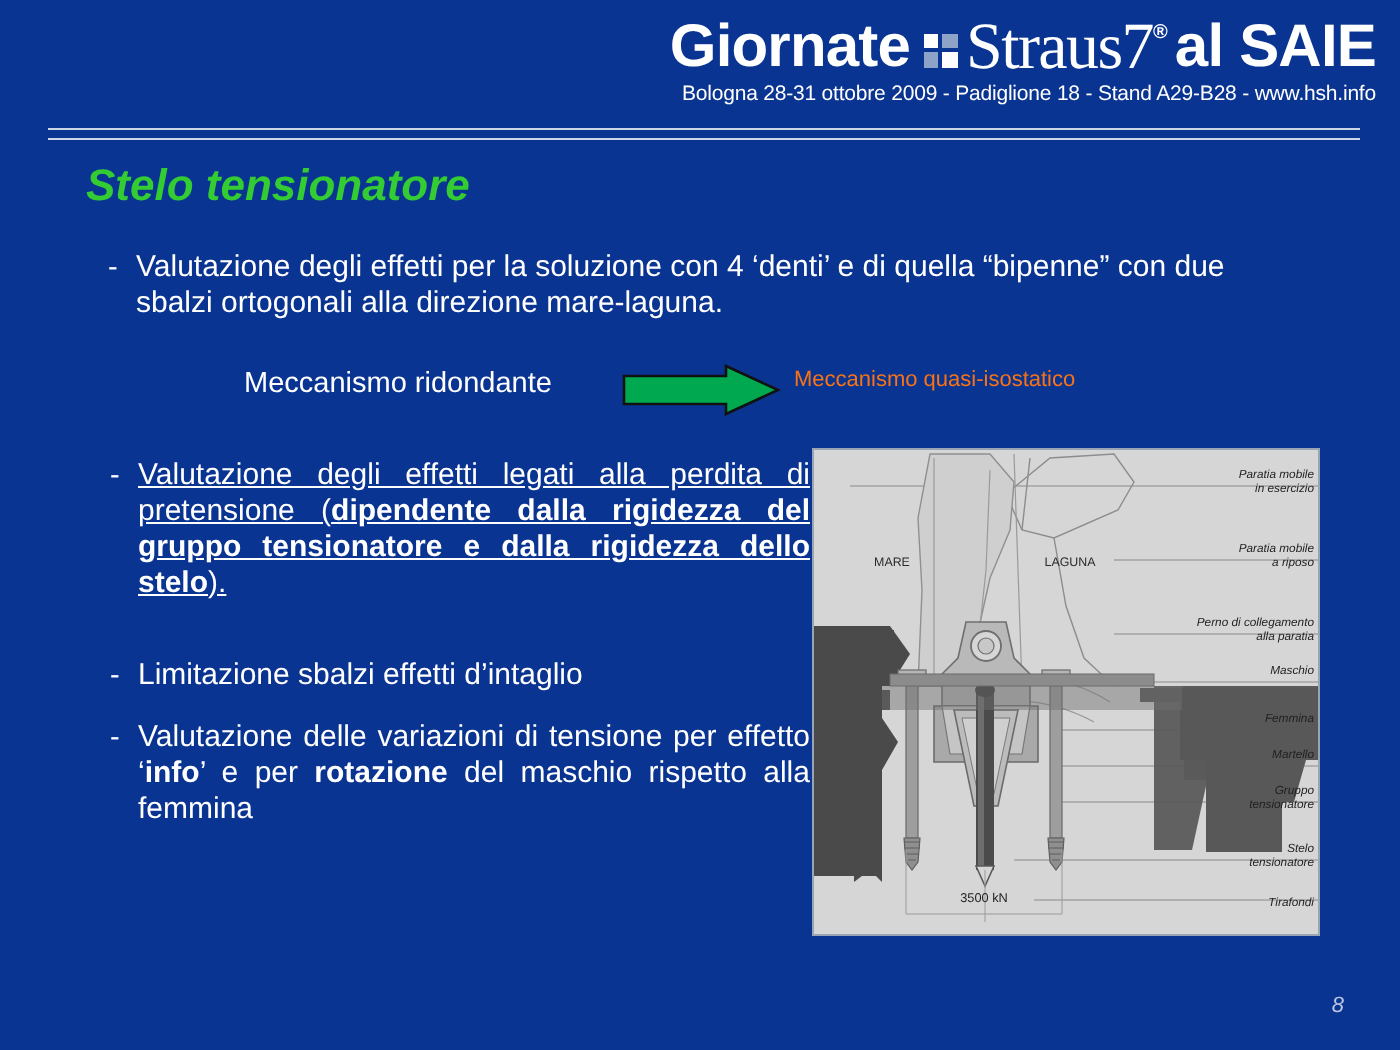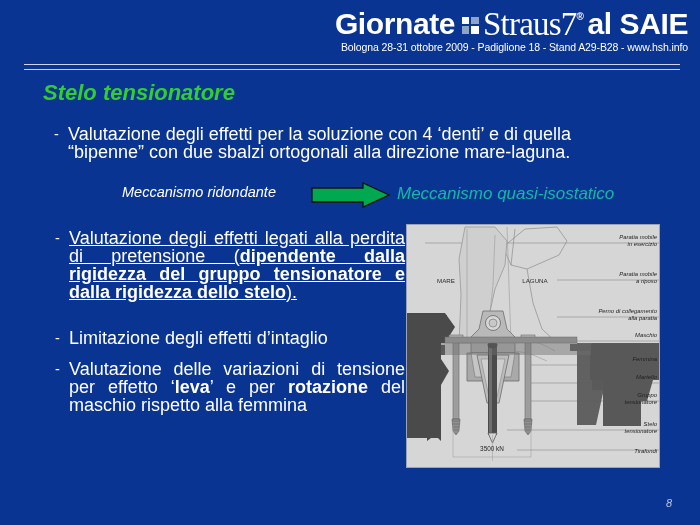--- a/index.html
+++ b/index.html
@@ -51,31 +51,31 @@
   .title{
     position:absolute;left:32px;top:80px;
     font-size:22px;font-weight:bold;font-style:italic;
     color:#33cc33;letter-spacing:0px;margin-left:11px;
   }
 
   
   .bullets{position:absolute;left:0;top:0;width:700px;height:525px;}
   .b-row{position:absolute;display:flex;color:#ffffff;}
   .dash{width:14px;flex:0 0 14px;font-size:14.5px;line-height:18px;}
-  .btxt{font-size:18px;line-height:18px;}
+  .btxt{font-size:15px;line-height:18px;}
 
   #bullet1{left:54px;top:125px;width:598px;}
   #bullet1 .btxt{width:584px;}
 
-  .mid{position:absolute;top:182px;left:0;width:700px;height:26px;font-style:italic;}
+  .mid{position:absolute;top:182px;left:0;width:700px;height:26px;}
   .mid-left{
     position:absolute;left:122px;top:2px;color:#ffffff;font-size:14.5px;
   }
   .mid-right{
-    position:absolute;left:397px;top:2px;color:#14b8a6;font-size:17px;
+    position:absolute;left:397px;top:2px;color:#f97316;font-size:11px;
   }
   .arrow{position:absolute;left:311px;top:0px;width:80px;height:26px;}
 
   #bullet2{left:55px;top:229px;width:350px;}
   #bullet2 .btxt{width:336px;text-align:justify;text-decoration:underline;}
   #bullet3{left:55px;top:329px;width:350px;}
   #bullet4{left:55px;top:360px;width:350px;}
   #bullet4 .btxt{width:336px;text-align:justify;}
   .bold{font-weight:bold;}
 
@@ -137,26 +137,26 @@
       <div class="mid-right">Meccanismo quasi-isostatico</div>
     </div>
 
     <div class="b-row" id="bullet2">
       <span class="dash">-</span>
       <span class="btxt"><span>Valutazione degli effetti legati alla perdita di pretensione (</span><span class="bold">dipendente dalla rigidezza del gruppo tensionatore e dalla rigidezza dello stelo</span><span>).</span></span>
     </div>
 
     <div class="b-row" id="bullet3">
       <span class="dash">-</span>
-      <span class="btxt"><span>Limitazione degli effetti d’intaglio</span></span>
+      <span class="btxt"><span>Limitazione sbalzi effetti d’intaglio</span></span>
     </div>
 
     <div class="b-row" id="bullet4">
       <span class="dash">-</span>
-      <span class="btxt"><span>Valutazione delle variazioni di tensione per effetto ‘</span><span class="bold">leva</span><span>’ e per </span><span class="bold">rotazione</span><span> del maschio rispetto alla femmina</span></span>
+      <span class="btxt"><span>Valutazione delle variazioni di tensione per effetto ‘</span><span class="bold">info</span><span>’ e per </span><span class="bold">rotazione</span><span> del maschio rispetto alla femmina</span></span>
     </div>
   </div>
 
   <div class="diagram">
     <svg width="252" height="242" viewBox="0 0 252 242">
       <rect x="0" y="0" width="252" height="242" fill="#d6d6d6"></rect>
 
       <g stroke="#8a8a8a" stroke-width="0.6" fill="none">
         <line x1="18" y1="18" x2="252" y2="18"></line>
         <line x1="150" y1="55" x2="252" y2="55"></line>

